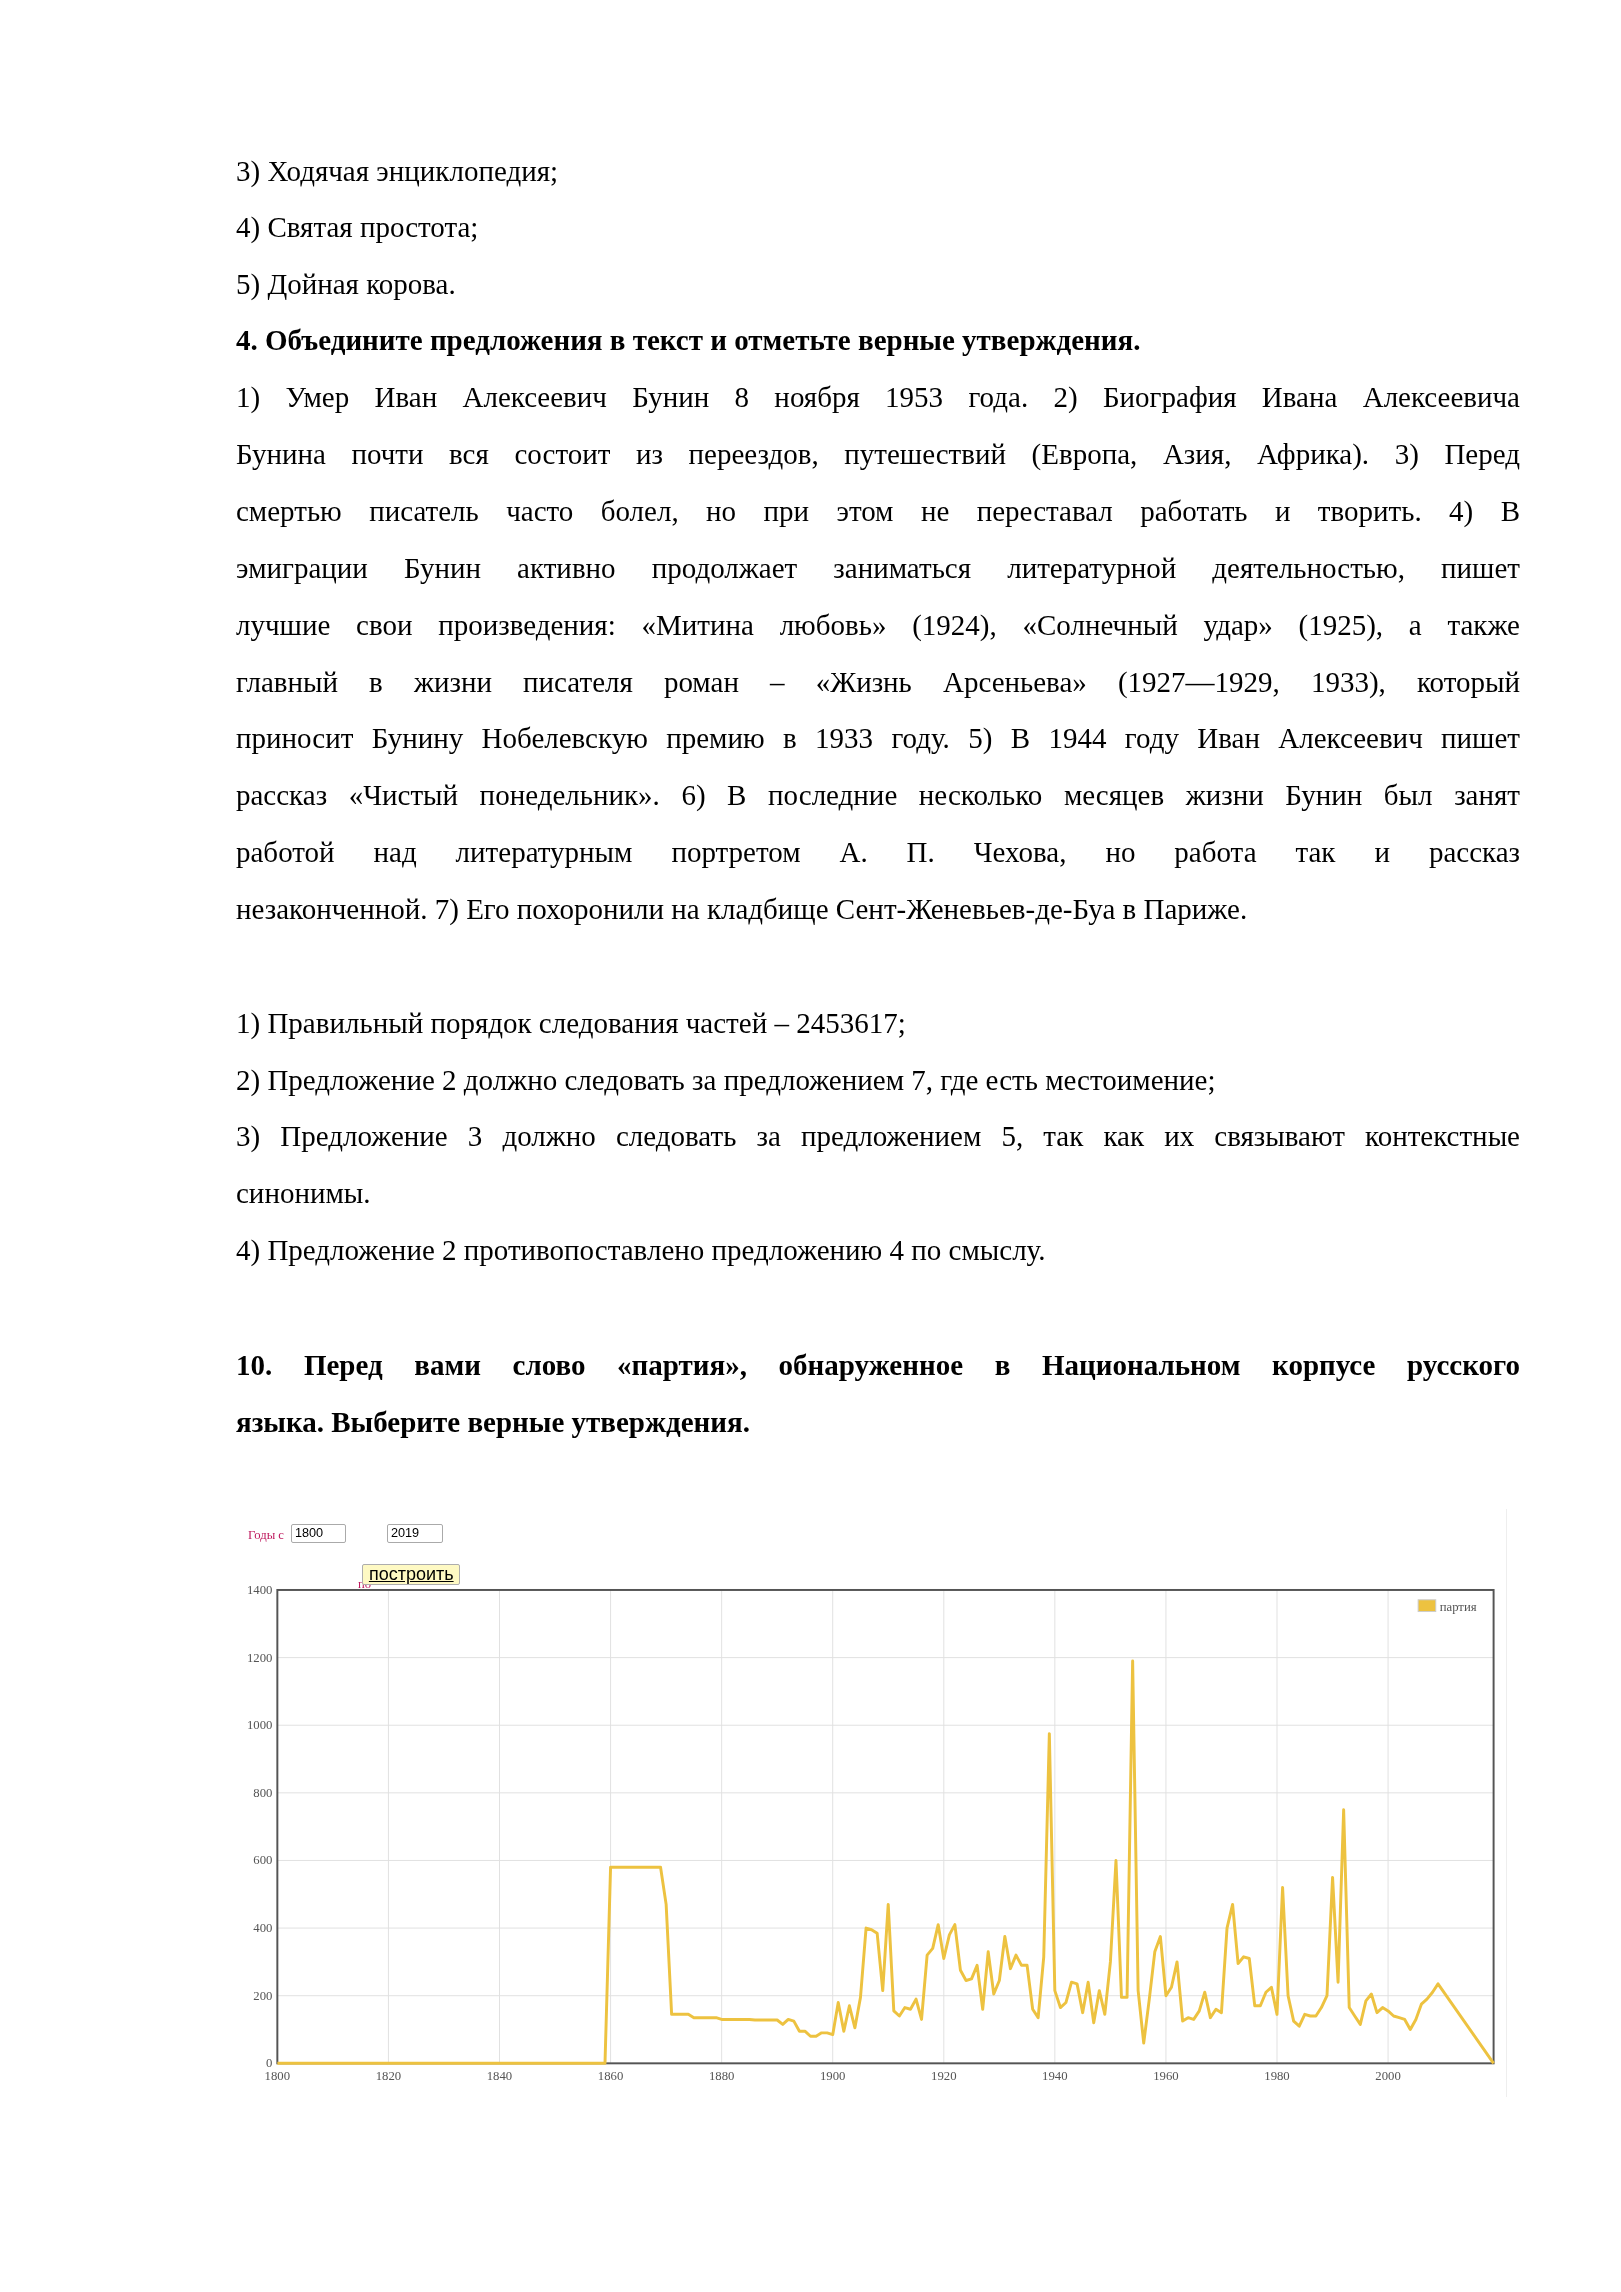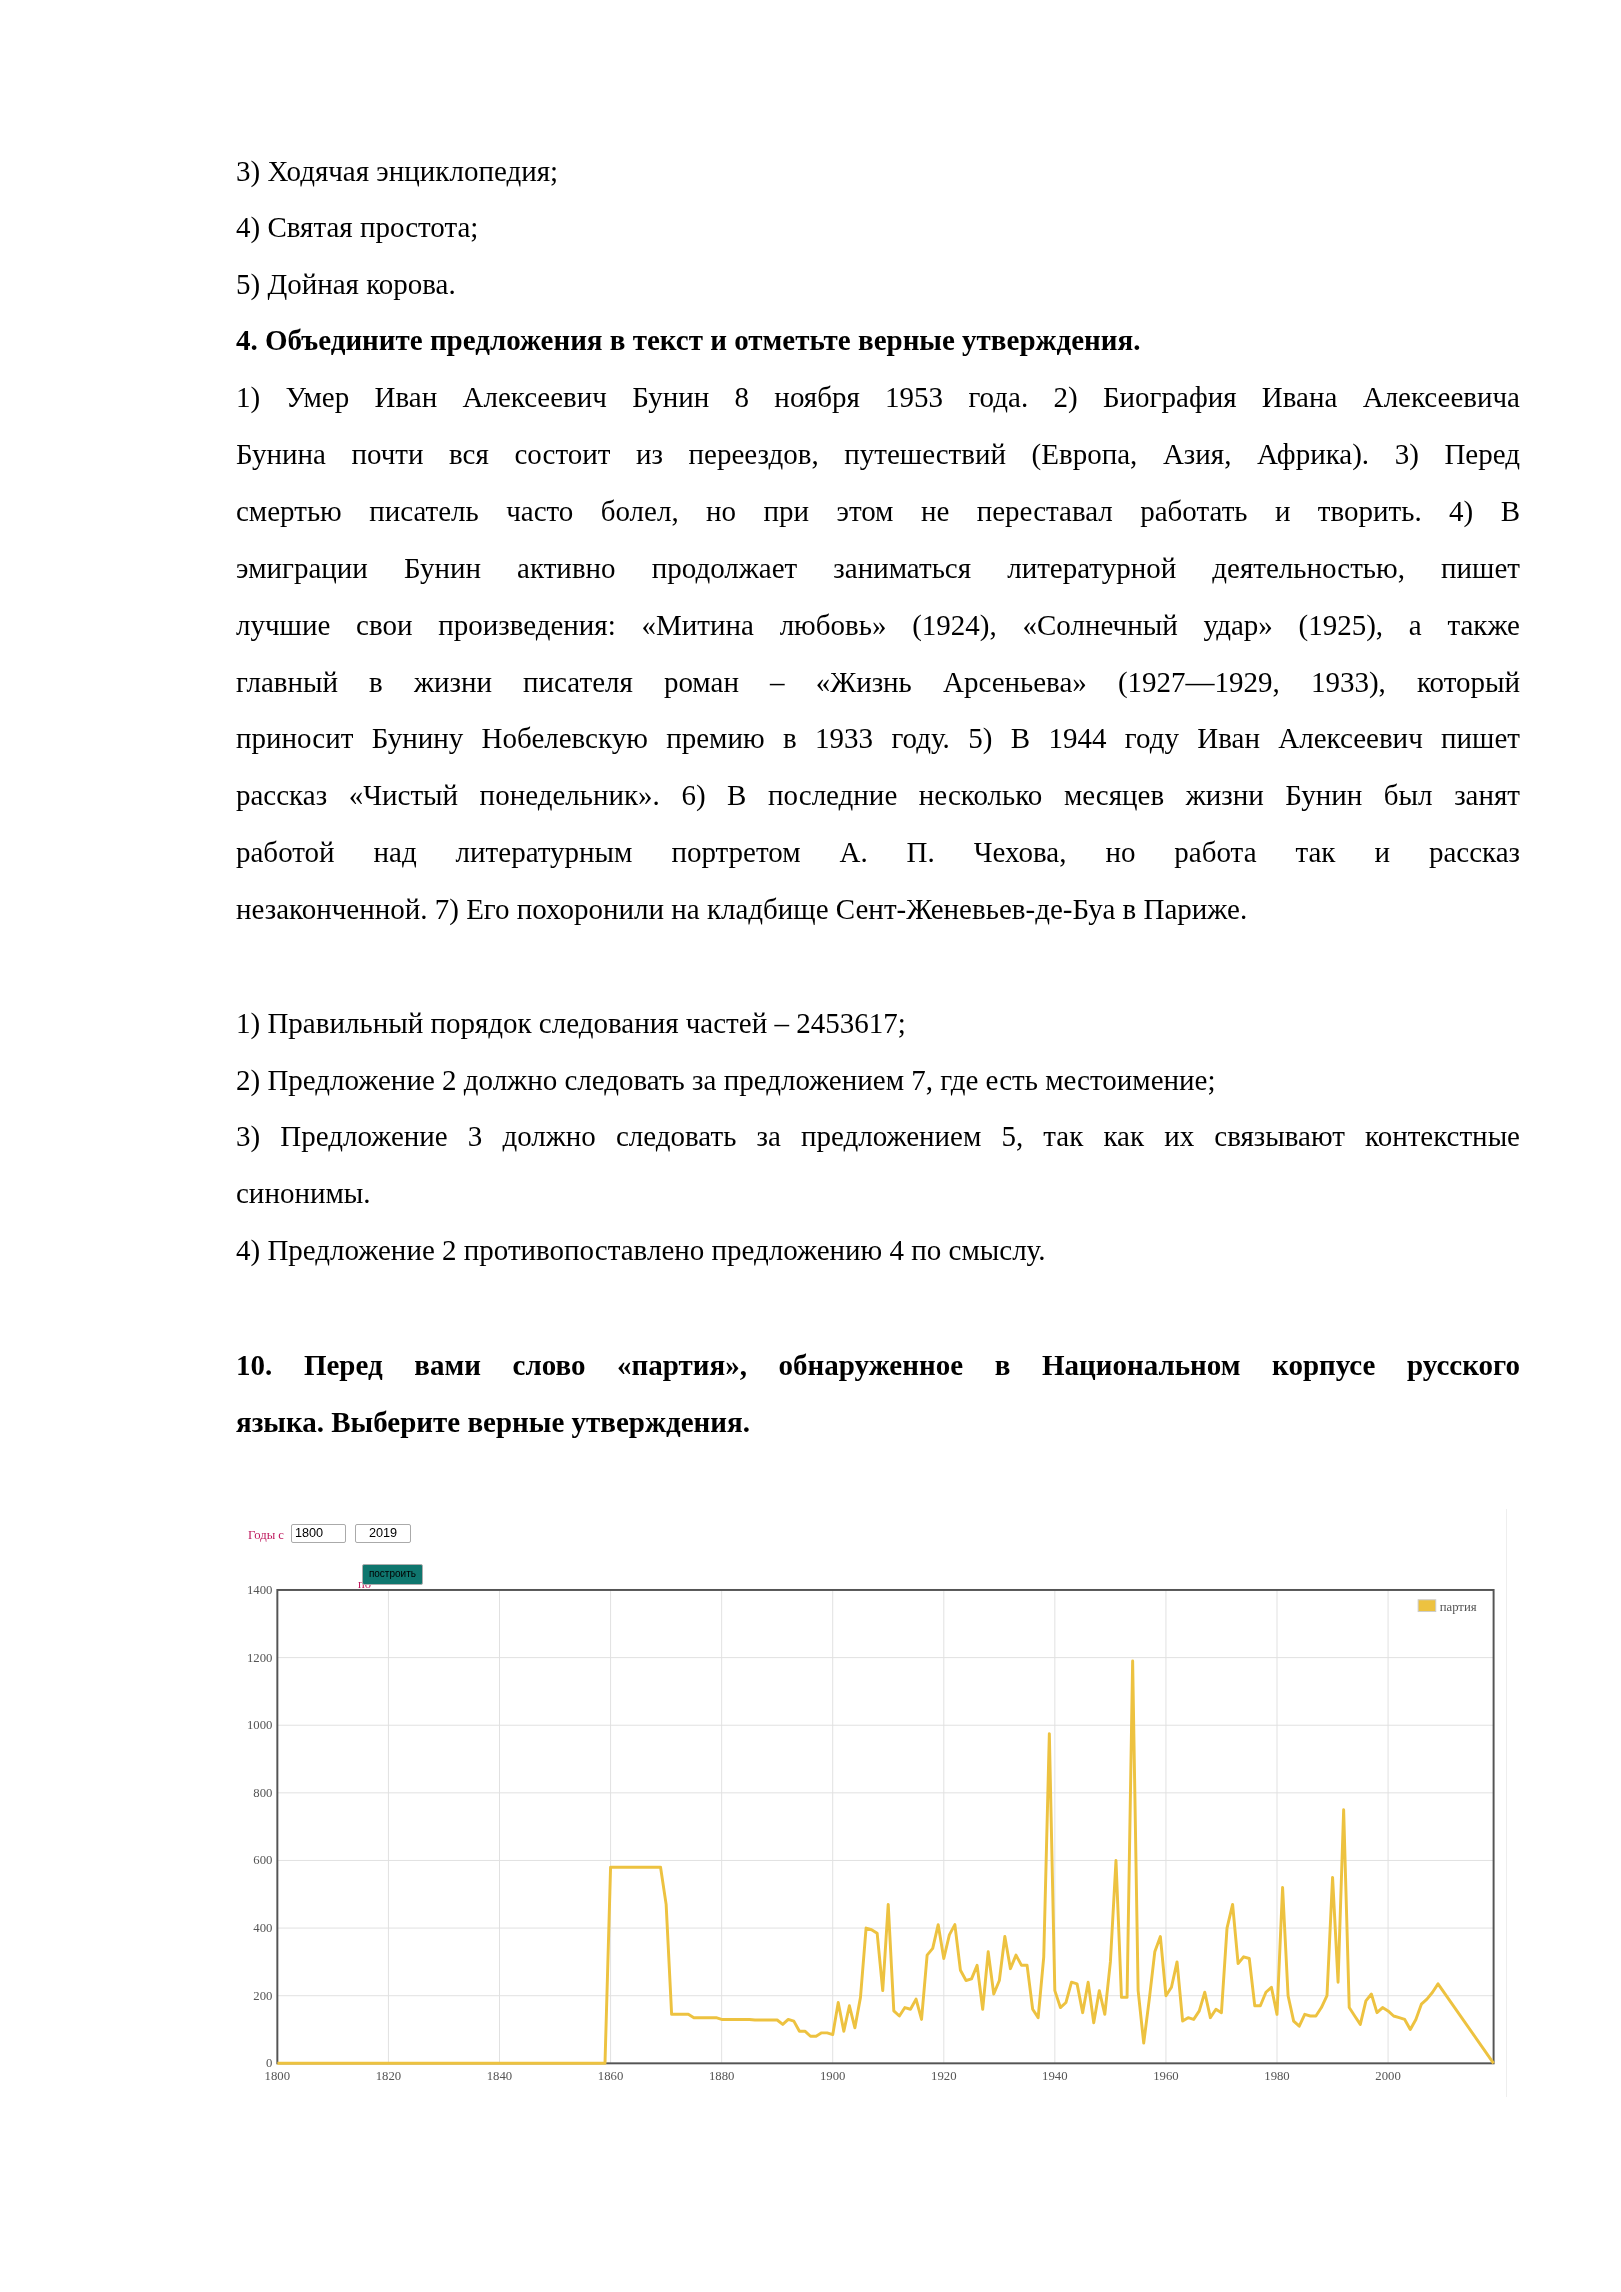--- a/index.html
+++ b/index.html
@@ -6,22 +6,22 @@
   body { width:1621px; height:2293px; position:relative; overflow:hidden;
          font-family:"Liberation Serif", "DejaVu Serif", serif; color:#000; }
   .page { position:absolute; left:232px; top:0; width:1284px; }
   .line { position:absolute; left:4px; font-size:29px; line-height:37px; white-space:nowrap; }
   .just { width:1284px; text-align:justify; text-align-last:justify; white-space:normal; }
   .bold { font-weight:bold; }
   .chart-right-edge { position:absolute; left:1506px; top:1509px; width:1px; height:588px; background:#eeeeee; }
   .ctrl-label { position:absolute; font-size:12.7px; color:#be185d; font-family:"Liberation Serif", serif; }
   .ctrl-input { position:absolute; height:18.6px; border:1px solid #aaa; border-radius:2px; background:#fff;
                 font-family:"Liberation Sans", sans-serif; font-size:12.7px; padding:0 2.9px; box-sizing:border-box; line-height:16.7px; }
-  .ctrl-btn { position:absolute; height:20.6px; border:1px solid #adadad; border-radius:2px; background:#0f766e;
-              font-family:"Liberation Sans", sans-serif; font-size:10px; padding:0 5.9px; line-height:18.6px; box-sizing:border-box; }
+  .ctrl-btn { position:absolute; height:20.6px; border:1px solid #adadad; border-radius:2px; background:#fef9c3;
+              font-family:"Liberation Sans", sans-serif; font-size:18px; padding:0 5.9px; line-height:18.6px; box-sizing:border-box;text-decoration:underline; }
   svg text { font-family:"Liberation Serif", serif; }
 </style>
 </head>
 <body>
 
 <div class="page">
 
   <div class="line" style="top:153px">3) Ходячая энциклопедия;</div>
   <div class="line" style="top:209px">4) Святая простота;</div>
   <div class="line" style="top:266px">5) Дойная корова.</div>
@@ -45,21 +45,21 @@
   <div class="line" style="top:1232px">4) Предложение 2 противопоставлено предложению 4 по смыслу.</div>
 
   <div class="line bold just" style="top:1347px">10. Перед вами слово «партия», обнаруженное в Национальном корпусе русского</div>
   <div class="line bold" style="top:1404px">языка. Выберите верные утверждения.</div>
 </div>
 
 <div>
   <span class="ctrl-label" style="left:248px; top:1528px;">Годы с</span>
   <div class="ctrl-input" style="left:291px; top:1524px; width:55px;">1800</div>
   <span class="ctrl-label" style="left:358px; top:1577px;font-family:Liberation Serif, serif;">по</span>
-  <div class="ctrl-input" style="left:355px; top:1524px; width:56px;text-align:center;">2019</div>
+  <div class="ctrl-input" style="left:387px; top:1524px; width:56px;">2019</div>
   <div class="ctrl-btn" style="left:362px; top:1564px;">построить</div>
 </div>
 <div class="chart-right-edge"></div>
 
 <svg id="chart" width="1621" height="2293" style="position:absolute; left:0; top:0; pointer-events:none;" viewBox="0 0 1654 2339">
   <g id="grid">
       <line x1="283" x2="283" y1="1622" y2="2105" stroke="#e0e0e0" stroke-width="1"></line>
       <line x1="396.3333333333333" x2="396.3333333333333" y1="1622" y2="2105" stroke="#e0e0e0" stroke-width="1"></line>
       <line x1="509.66666666666663" x2="509.66666666666663" y1="1622" y2="2105" stroke="#e0e0e0" stroke-width="1"></line>
       <line x1="623" x2="623" y1="1622" y2="2105" stroke="#e0e0e0" stroke-width="1"></line>

